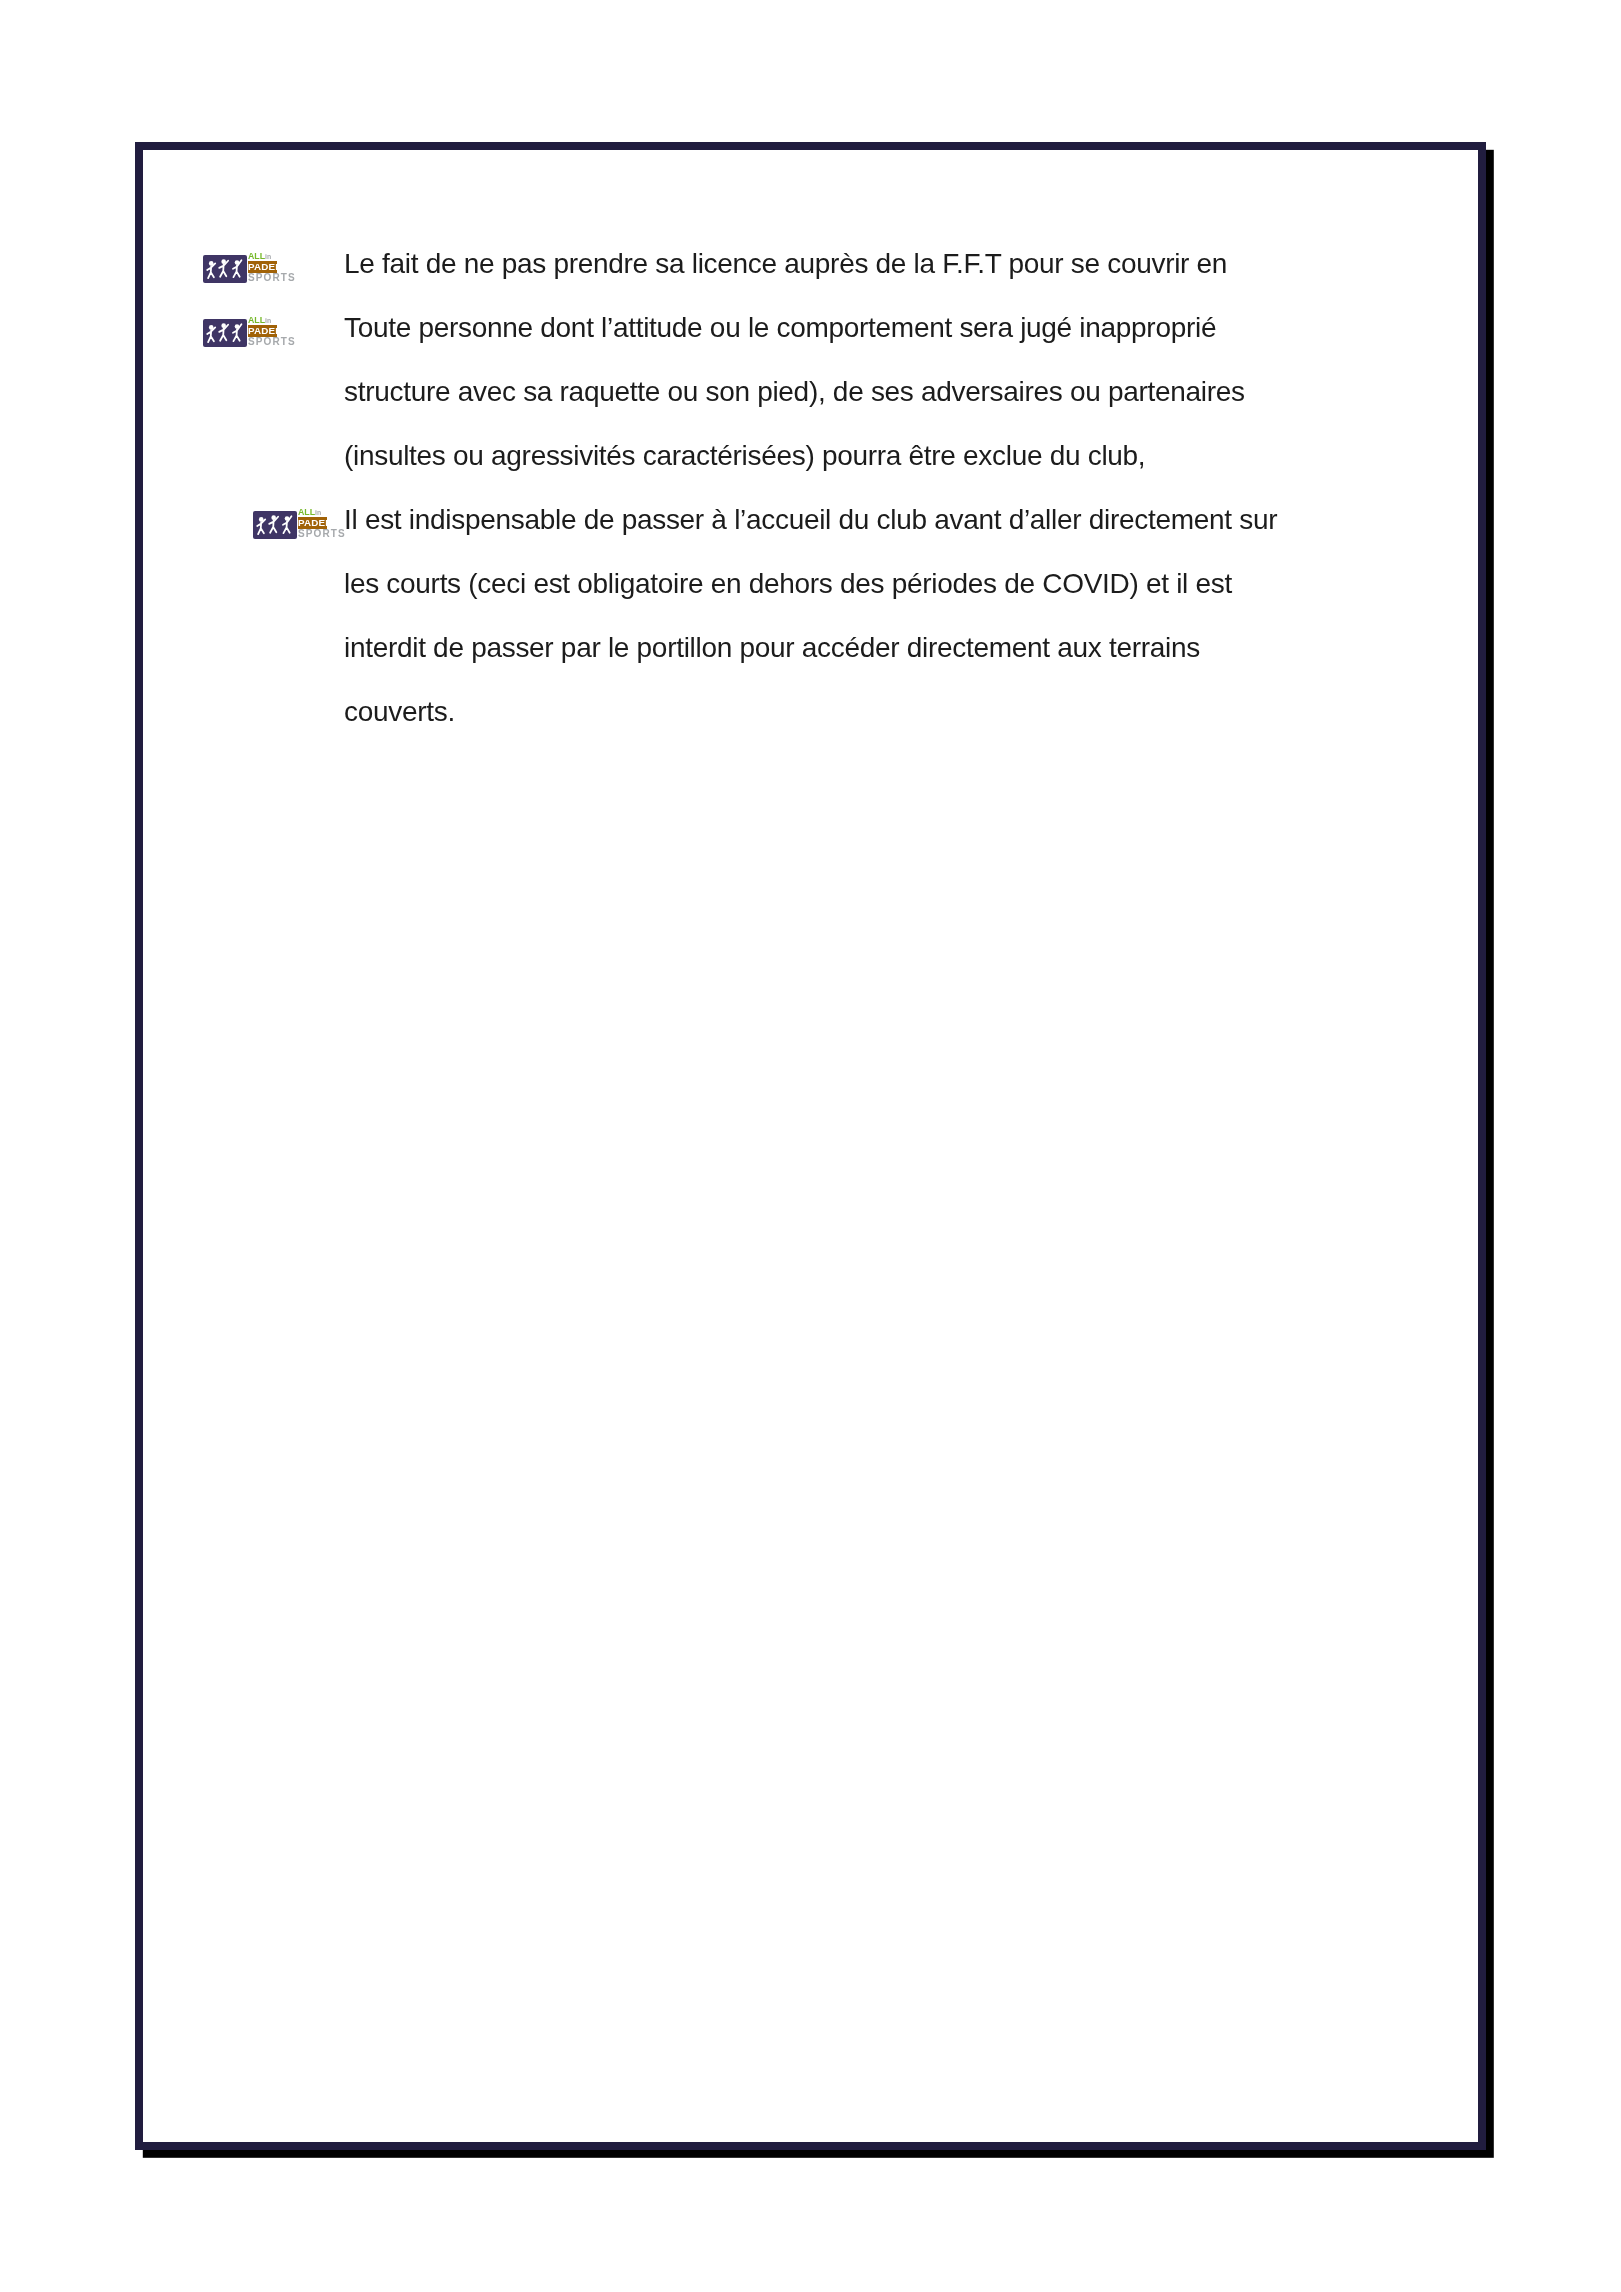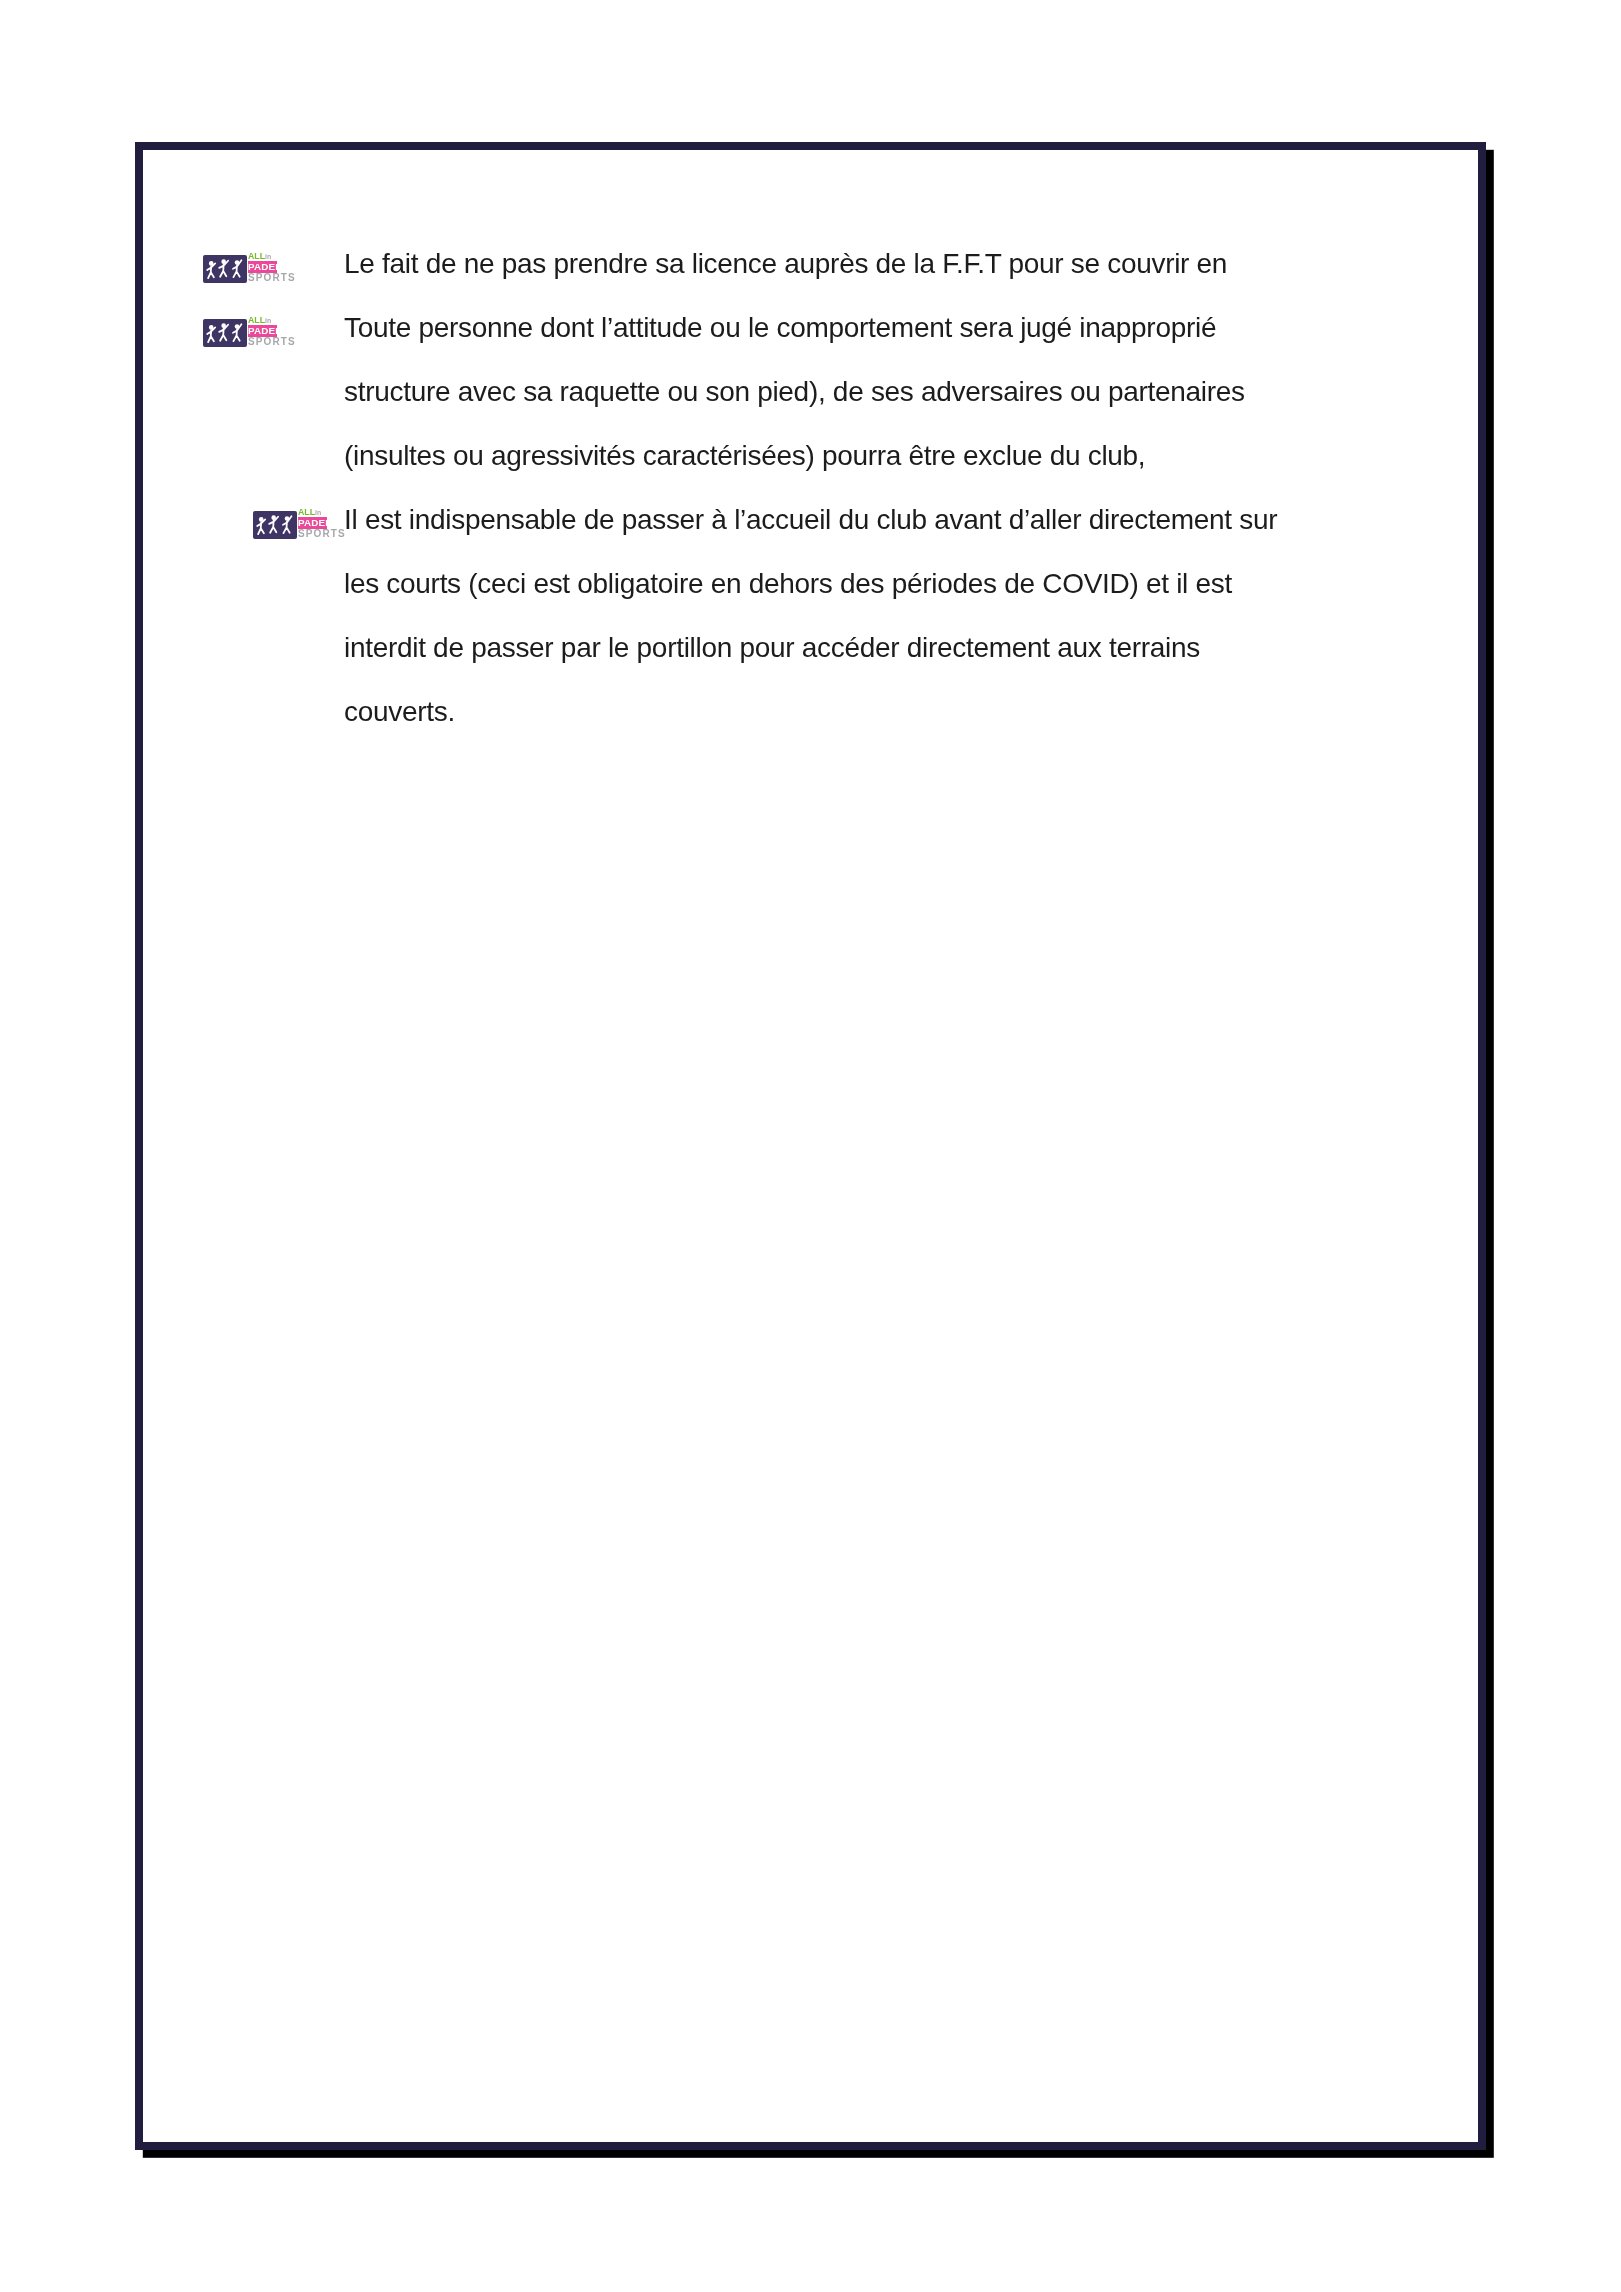--- a/index.html
+++ b/index.html
@@ -86,21 +86,21 @@
   .mini-logo .row-all .in-small {
     font-size: 6.9px;
     color: #a6a9ac;
   }
   .mini-logo .row-padel {
     height: 11.8px;
     line-height: 11.8px;
     font-size: 9.8px;
     font-weight: bold;
     color: #ffffff;
-    background: #ec4899;
+    background: #a16207;
     text-align: left;
     letter-spacing: 0.2px;
   }
   .mini-logo .row-sports {
     height: 9.8px;
     line-height: 9.8px;
     font-size: 10px;
     font-weight: bold;
     color: #a6a9ac;
     letter-spacing: 1.1px;

